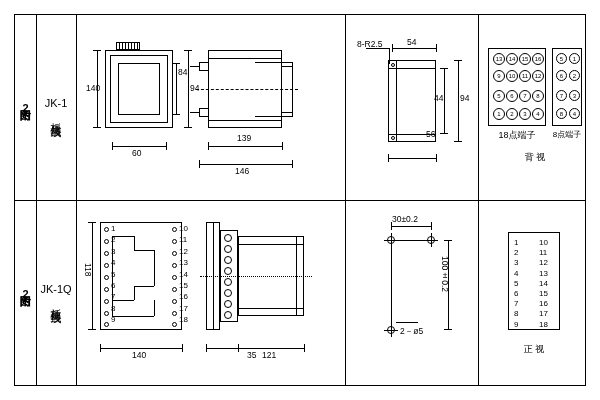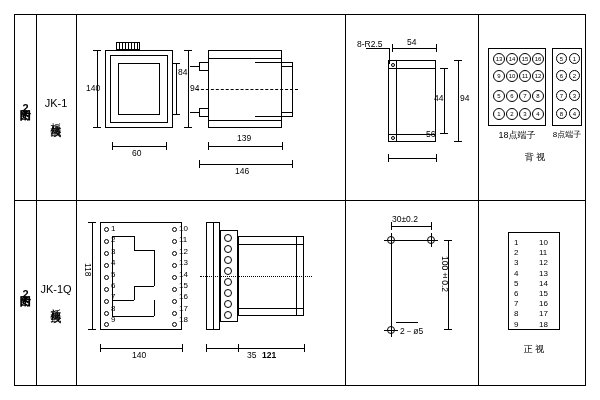--- a/index.html
+++ b/index.html
@@ -287,21 +287,21 @@
   <div class="ln vl" style="left:296px;top:236px;height:80px;"></div>
   <div class="dot-h" style="left:200px;top:276px;width:112px;"></div>
 
   <div class="ln hl" style="left:206px;top:348px;width:32px;"></div>
   <div class="ln vl" style="left:206px;top:344px;height:8px;"></div>
   <div class="ln vl" style="left:238px;top:344px;height:8px;"></div>
   <div class="lbl" style="left:216px;top:351px;margin-left:31px;">35</div>
 
   <div class="ln hl" style="left:238px;top:348px;width:66px;"></div>
   <div class="ln vl" style="left:304px;top:344px;height:8px;"></div>
-  <div class="lbl" style="left:262px;top:351px;font-weight:bold;">121</div>
+  <div class="lbl" style="left:262px;top:351px;">121</div>
 
   <div class="ln hl" style="left:384px;top:240px;width:14px;"></div>
   <div class="ln vl" style="left:391px;top:233px;height:14px;"></div>
   <div class="ln hl" style="left:424px;top:240px;width:14px;"></div>
   <div class="ln vl" style="left:431px;top:233px;height:14px;"></div>
   <div class="ln hl" style="left:384px;top:330px;width:14px;"></div>
   <div class="ln vl" style="left:391px;top:323px;height:14px;"></div>
   <div class="smalldot" style="left:387px;top:236px;width:8px;height:8px;"></div>
   <div class="smalldot" style="left:427px;top:236px;width:8px;height:8px;"></div>
   <div class="smalldot" style="left:387px;top:326px;width:8px;height:8px;"></div>

